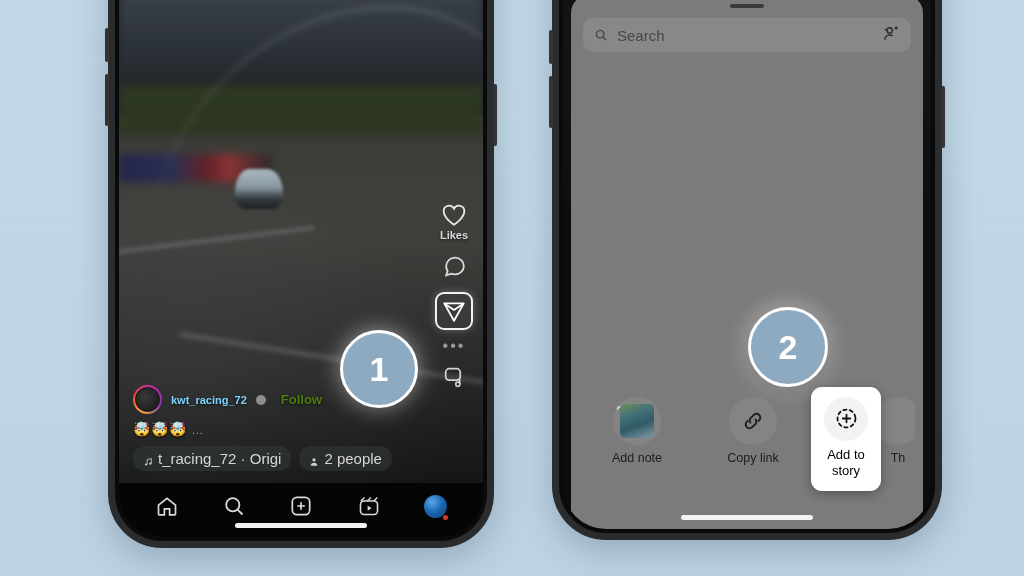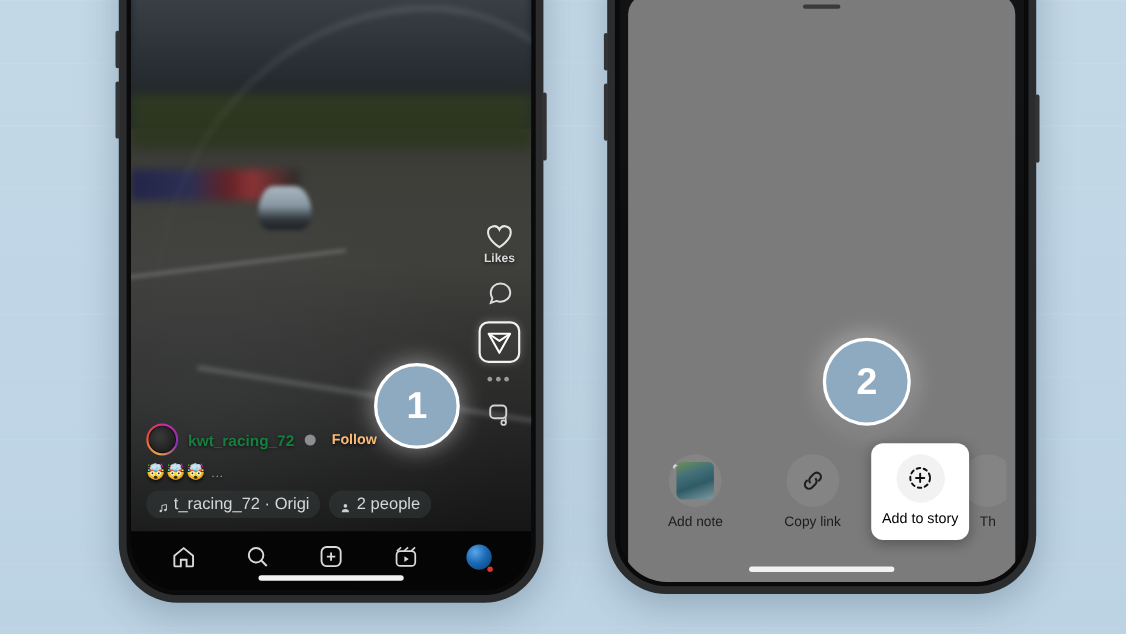--- a/index.html
+++ b/index.html
@@ -172,29 +172,29 @@
     width: 29px; height: 29px; border-radius: 50%;
     background: conic-gradient(from 200deg, #f0a93b, #e8433f, #c32aa3, #8134af, #f0a93b);
     padding: 2px; flex: 0 0 auto;
   }
   #avatar-inner {
     width: 100%; height: 100%; border-radius: 50%;
     background: radial-gradient(circle at 40% 40%, #3a3a3a, #141414);
     border: 1.5px solid #111;
   }
   #reel-username {
-    font-size: 14px; font-weight: 700; color: #15803d;
+    font-size: 11px; font-weight: 700; color: #7dd3fc;
     text-shadow: 0 1px 3px rgba(0,0,0,0.7);
   }
   #verified-badge {
     width: 10px; height: 10px; border-radius: 50%;
     background: #8c8f92; flex: 0 0 auto;
   }
   #follow-btn {
-    font-size: 13px; font-weight: 700; color: #fdba74;
+    font-size: 13px; font-weight: 700; color: #4d7c0f;
     text-shadow: 0 1px 3px rgba(0,0,0,0.7);
     margin-left: 6px;
   }
   #reel-caption {
     margin-top: 7px; font-size: 14px; letter-spacing: 1px;
     color: #e3c766;
     text-shadow: 0 1px 3px rgba(0,0,0,0.7);
     opacity: .95;
   }
   #caption-more { color: #b8b8b8; font-size: 10px; margin-left: 4px; }
@@ -289,21 +289,21 @@
   }
   #note-sparkle {
     position: absolute; left: -7px; top: -3px;
     color: #cfd6d9; font-size: 11px;
   }
   #item-addstory {
     background: #ffffff;
     border-radius: 11px;
     padding: 10px 6px 12px;
     box-shadow: 0 3px 12px rgba(0,0,0,0.30);
-    flex: 0 0 auto; width: 89px;
+    flex: 0 0 auto; width: 70px;
     position: relative; z-index: 3;
     margin-top: -10px;
   }
   #item-addstory .share-circle { background: #f2f2f2; width: 44px; height: 44px; }
   #item-addstory .share-label { color: #000; font-size: 13px; }
   #item-thread { flex: 0 0 34px; overflow: hidden; }
   #item-thread .share-label { white-space: nowrap; }
 
   
   .step-badge {
@@ -464,20 +464,35 @@
   <div class="bezel">
     <div class="screen">
 
       <div id="sheet-backdrop">
         <div id="backdrop-shape"></div>
       </div>
 
       <div id="share-sheet">
         <div id="sheet-grabber"></div>
 
+        <div id="sheet-search">
+          <svg width="14" height="14" viewBox="0 0 24 24" fill="none" stroke="#4a4a4a" stroke-width="2.4">
+            <circle cx="10.5" cy="10.5" r="6.5"></circle>
+              <path d="M15.5 15.5 21 21"></path>
+          </svg>
+          <span id="sheet-search-text">Search</span>
+          <span id="sheet-addperson">
+            <svg width="19" height="19" viewBox="0 0 24 24" fill="none" stroke="#2e2e2e" stroke-width="1.9">
+              <circle cx="11" cy="8.2" r="3.4"></circle>
+              <path d="M5 20c0-3.6 2.7-6 6-6 1.4 0 2.7.4 3.7 1.1"></path>
+              <path d="M4.5 6.2 9 9.6" stroke-width="1.6"></path>
+              <circle cx="19.2" cy="5.2" r="1.1" fill="#2e2e2e"></circle>
+            </svg>
+          </span>
+        </div>
 
         <div id="share-row">
 
           <div class="share-item">
             <div class="share-circle">
               <div id="note-thumb">
                 <span id="note-sparkle">✦</span>
               </div>
             </div>
             <div class="share-label">Add note</div>

